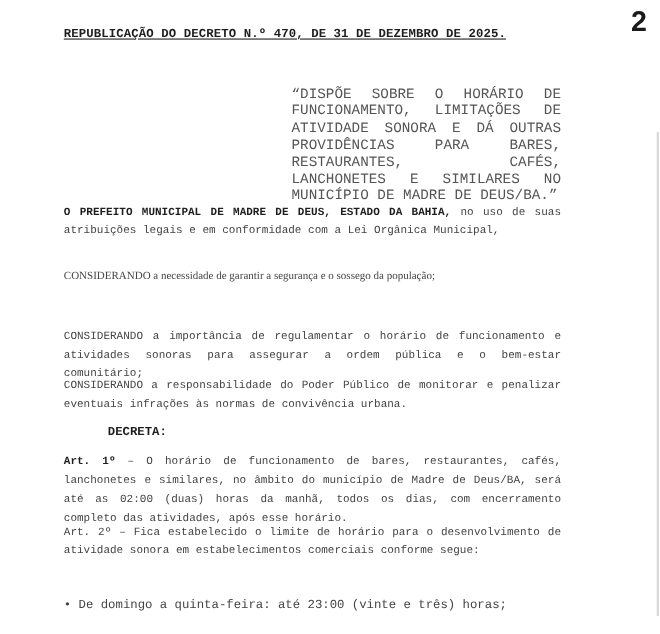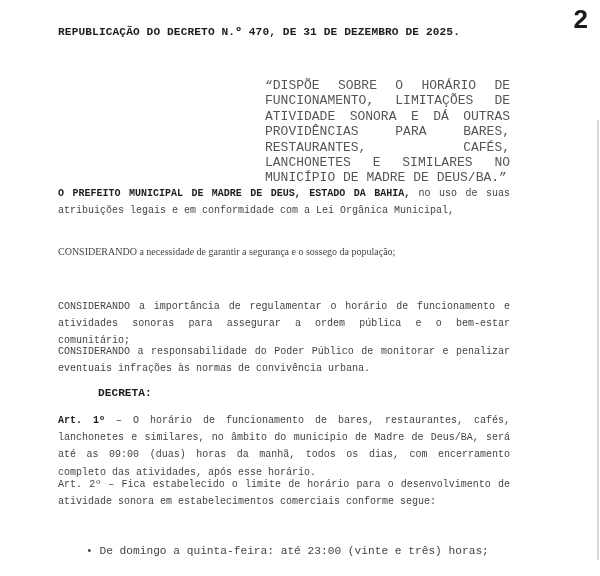--- a/index.html
+++ b/index.html
@@ -1,27 +1,27 @@
 <!DOCTYPE html>
 <html><head>
 <meta charset="utf-8">
 <style>
   html, body { margin:0; padding:0; }
   body { width:600px; height:576px; background:#ffffff; position:relative; overflow:hidden;
          font-family:"Liberation Mono", "DejaVu Sans Mono", monospace; color:#3a3a3a; }
   .page-num { position:absolute; top:4px; right:12px; font-family:"Liberation Sans", sans-serif;
               font-weight:bold; font-size:26px; color:#1a1a1a; }
   .edge-line { position:absolute; left:597px; top:120px; width:2px; height:440px; background:#d8d8d8; }
-  .title { position:absolute; top:26px; left:58px; font-size:11.2px; font-weight:bold; color:#1e1e1e; letter-spacing:0.1px; white-space:nowrap; }
+  .title { position:absolute; top:26px; left:58px; font-size:11.2px; font-weight:bold; color:#1e1e1e; letter-spacing:0.1px; white-space:nowrap;text-decoration:underline; }
   .ementa { position:absolute; top:78px; left:265px; width:245px; font-size:13px; line-height:15.4px;
             text-align:justify; color:#555; text-align-last:left; }
   .para { position:absolute; left:58px; width:452px; font-size:10px; line-height:17.2px; text-align:justify; color:#444; }
   .para .b { font-weight:bold; color:#1e1e1e; }
   .decreta { position:absolute; left:58px; top:387px; font-size:11.2px; font-weight:bold; color:#1e1e1e;padding-left:40px; }
-  .bullet { position:absolute; left:58px; top:545px; font-size:11.2px; color:#444; white-space:nowrap;margin-left:28px; }
+  .bullet { position:absolute; left:58px; top:545px; font-size:11.2px; color:#444; white-space:nowrap; }
 </style>
 </head>
 <body>
 
 <div class="page-num">2</div>
 <div class="edge-line"></div>
 
 <div class="title">REPUBLICAÇÃO DO DECRETO N.º 470, DE 31 DE DEZEMBRO DE 2025.</div>
 
 <div class="ementa">“DISPÕE SOBRE O HORÁRIO DE FUNCIONAMENTO, LIMITAÇÕES DE ATIVIDADE SONORA E DÁ OUTRAS PROVIDÊNCIAS PARA BARES, RESTAURANTES, CAFÉS, LANCHONETES E SIMILARES NO MUNICÍPIO DE MADRE DE DEUS/BA.”</div>
@@ -30,20 +30,20 @@
   <span class="b">O PREFEITO MUNICIPAL DE MADRE DE DEUS, ESTADO DA BAHIA,</span><span> no uso de suas atribuições legais e em conformidade com a Lei Orgânica Municipal,</span>
 </div>
 
 <div class="para" style="top:243px;font-family:Liberation Serif, serif;">CONSIDERANDO a necessidade de garantir a segurança e o sossego da população;</div>
 <div class="para" style="top:298px;">CONSIDERANDO a importância de regulamentar o horário de funcionamento e atividades sonoras para assegurar a ordem pública e o bem-estar comunitário;</div>
 <div class="para" style="top:343px;">CONSIDERANDO a responsabilidade do Poder Público de monitorar e penalizar eventuais infrações às normas de convivência urbana.</div>
 
 <div class="decreta">DECRETA:</div>
 
 <div class="para" style="top:412px;">
-  <span class="b">Art. 1º</span><span> – O horário de funcionamento de bares, restaurantes, cafés, lanchonetes e similares, no âmbito do município de Madre de Deus/BA, será até as 09:00 (duas) horas da manhã, todos os dias, com encerramento completo das atividades, após esse horário.</span>
+  <span class="b">Art. 1º</span><span> – O horário de funcionamento de bares, restaurantes, cafés, lanchonetes e similares, no âmbito do município de Madre de Deus/BA, será até as 02:00 (duas) horas da manhã, todos os dias, com encerramento completo das atividades, após esse horário.</span>
 </div>
 
 <div class="para" style="top:476px;">
   <span>Art. 2º</span><span> – Fica estabelecido o limite de horário para o desenvolvimento de atividade sonora em estabelecimentos comerciais conforme segue:</span>
 </div>
 
 <div class="bullet">• De domingo a quinta-feira: até 23:00 (vinte e três) horas;</div>
 
 </body></html>

